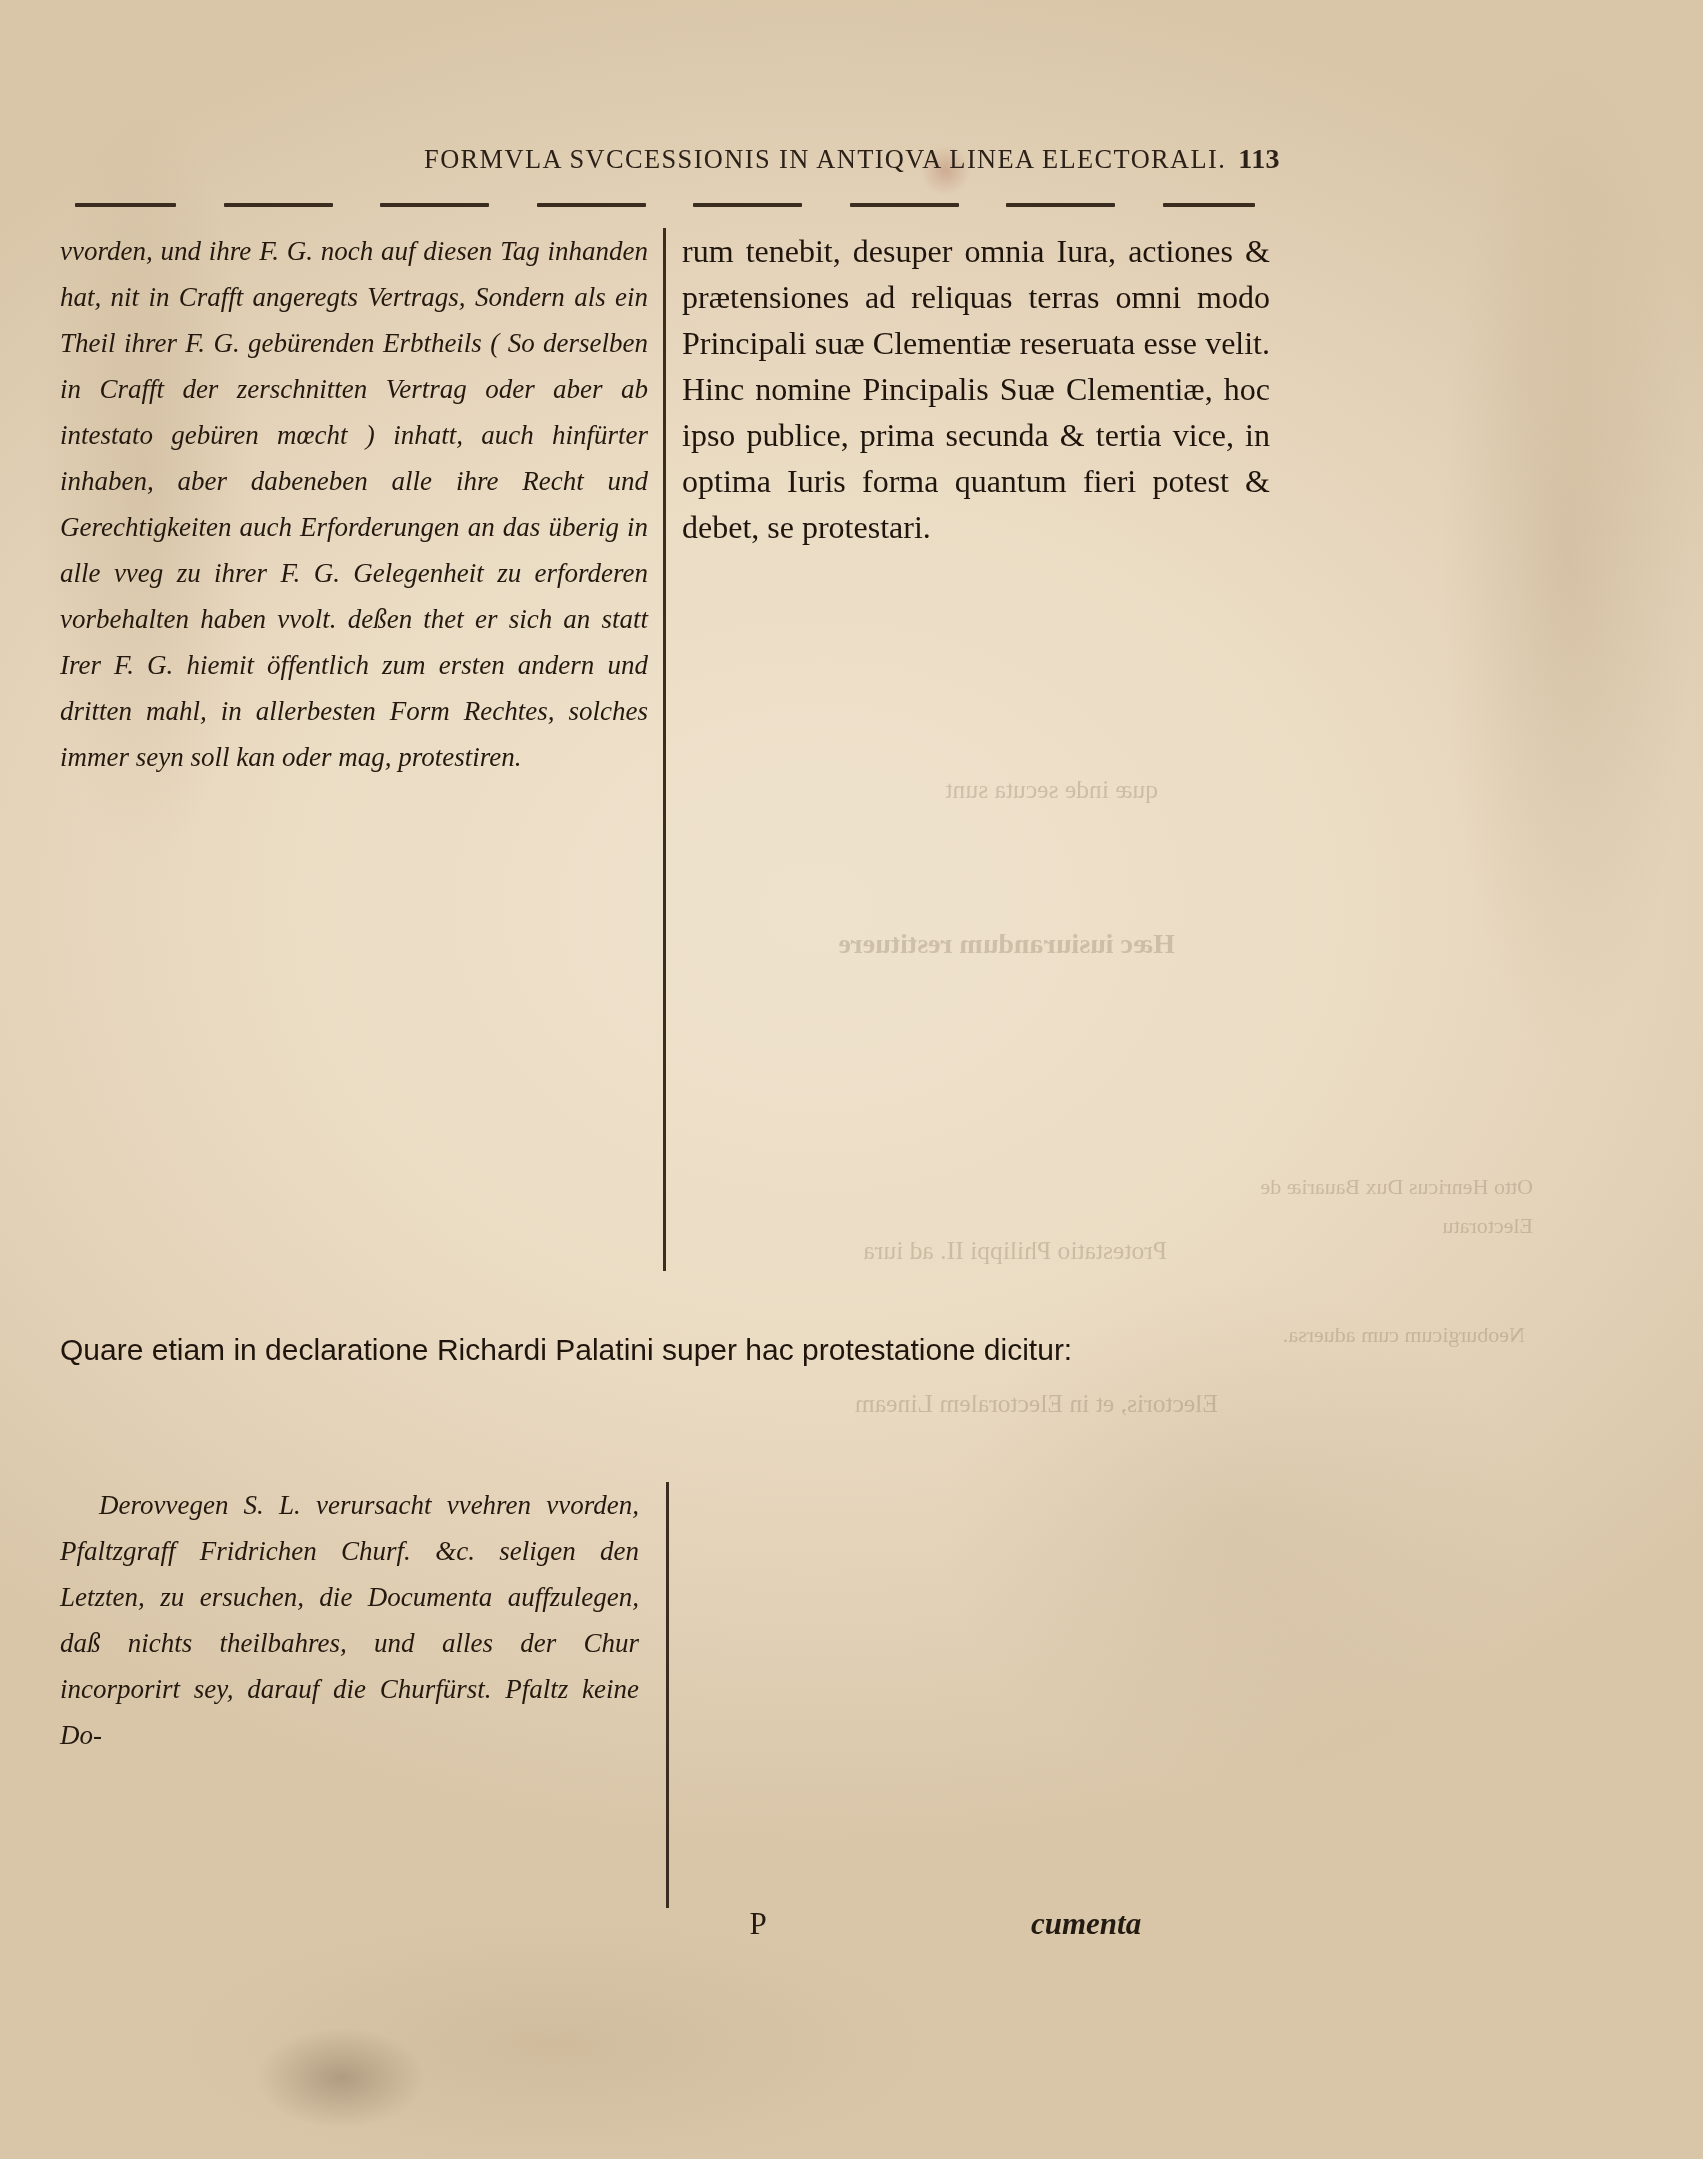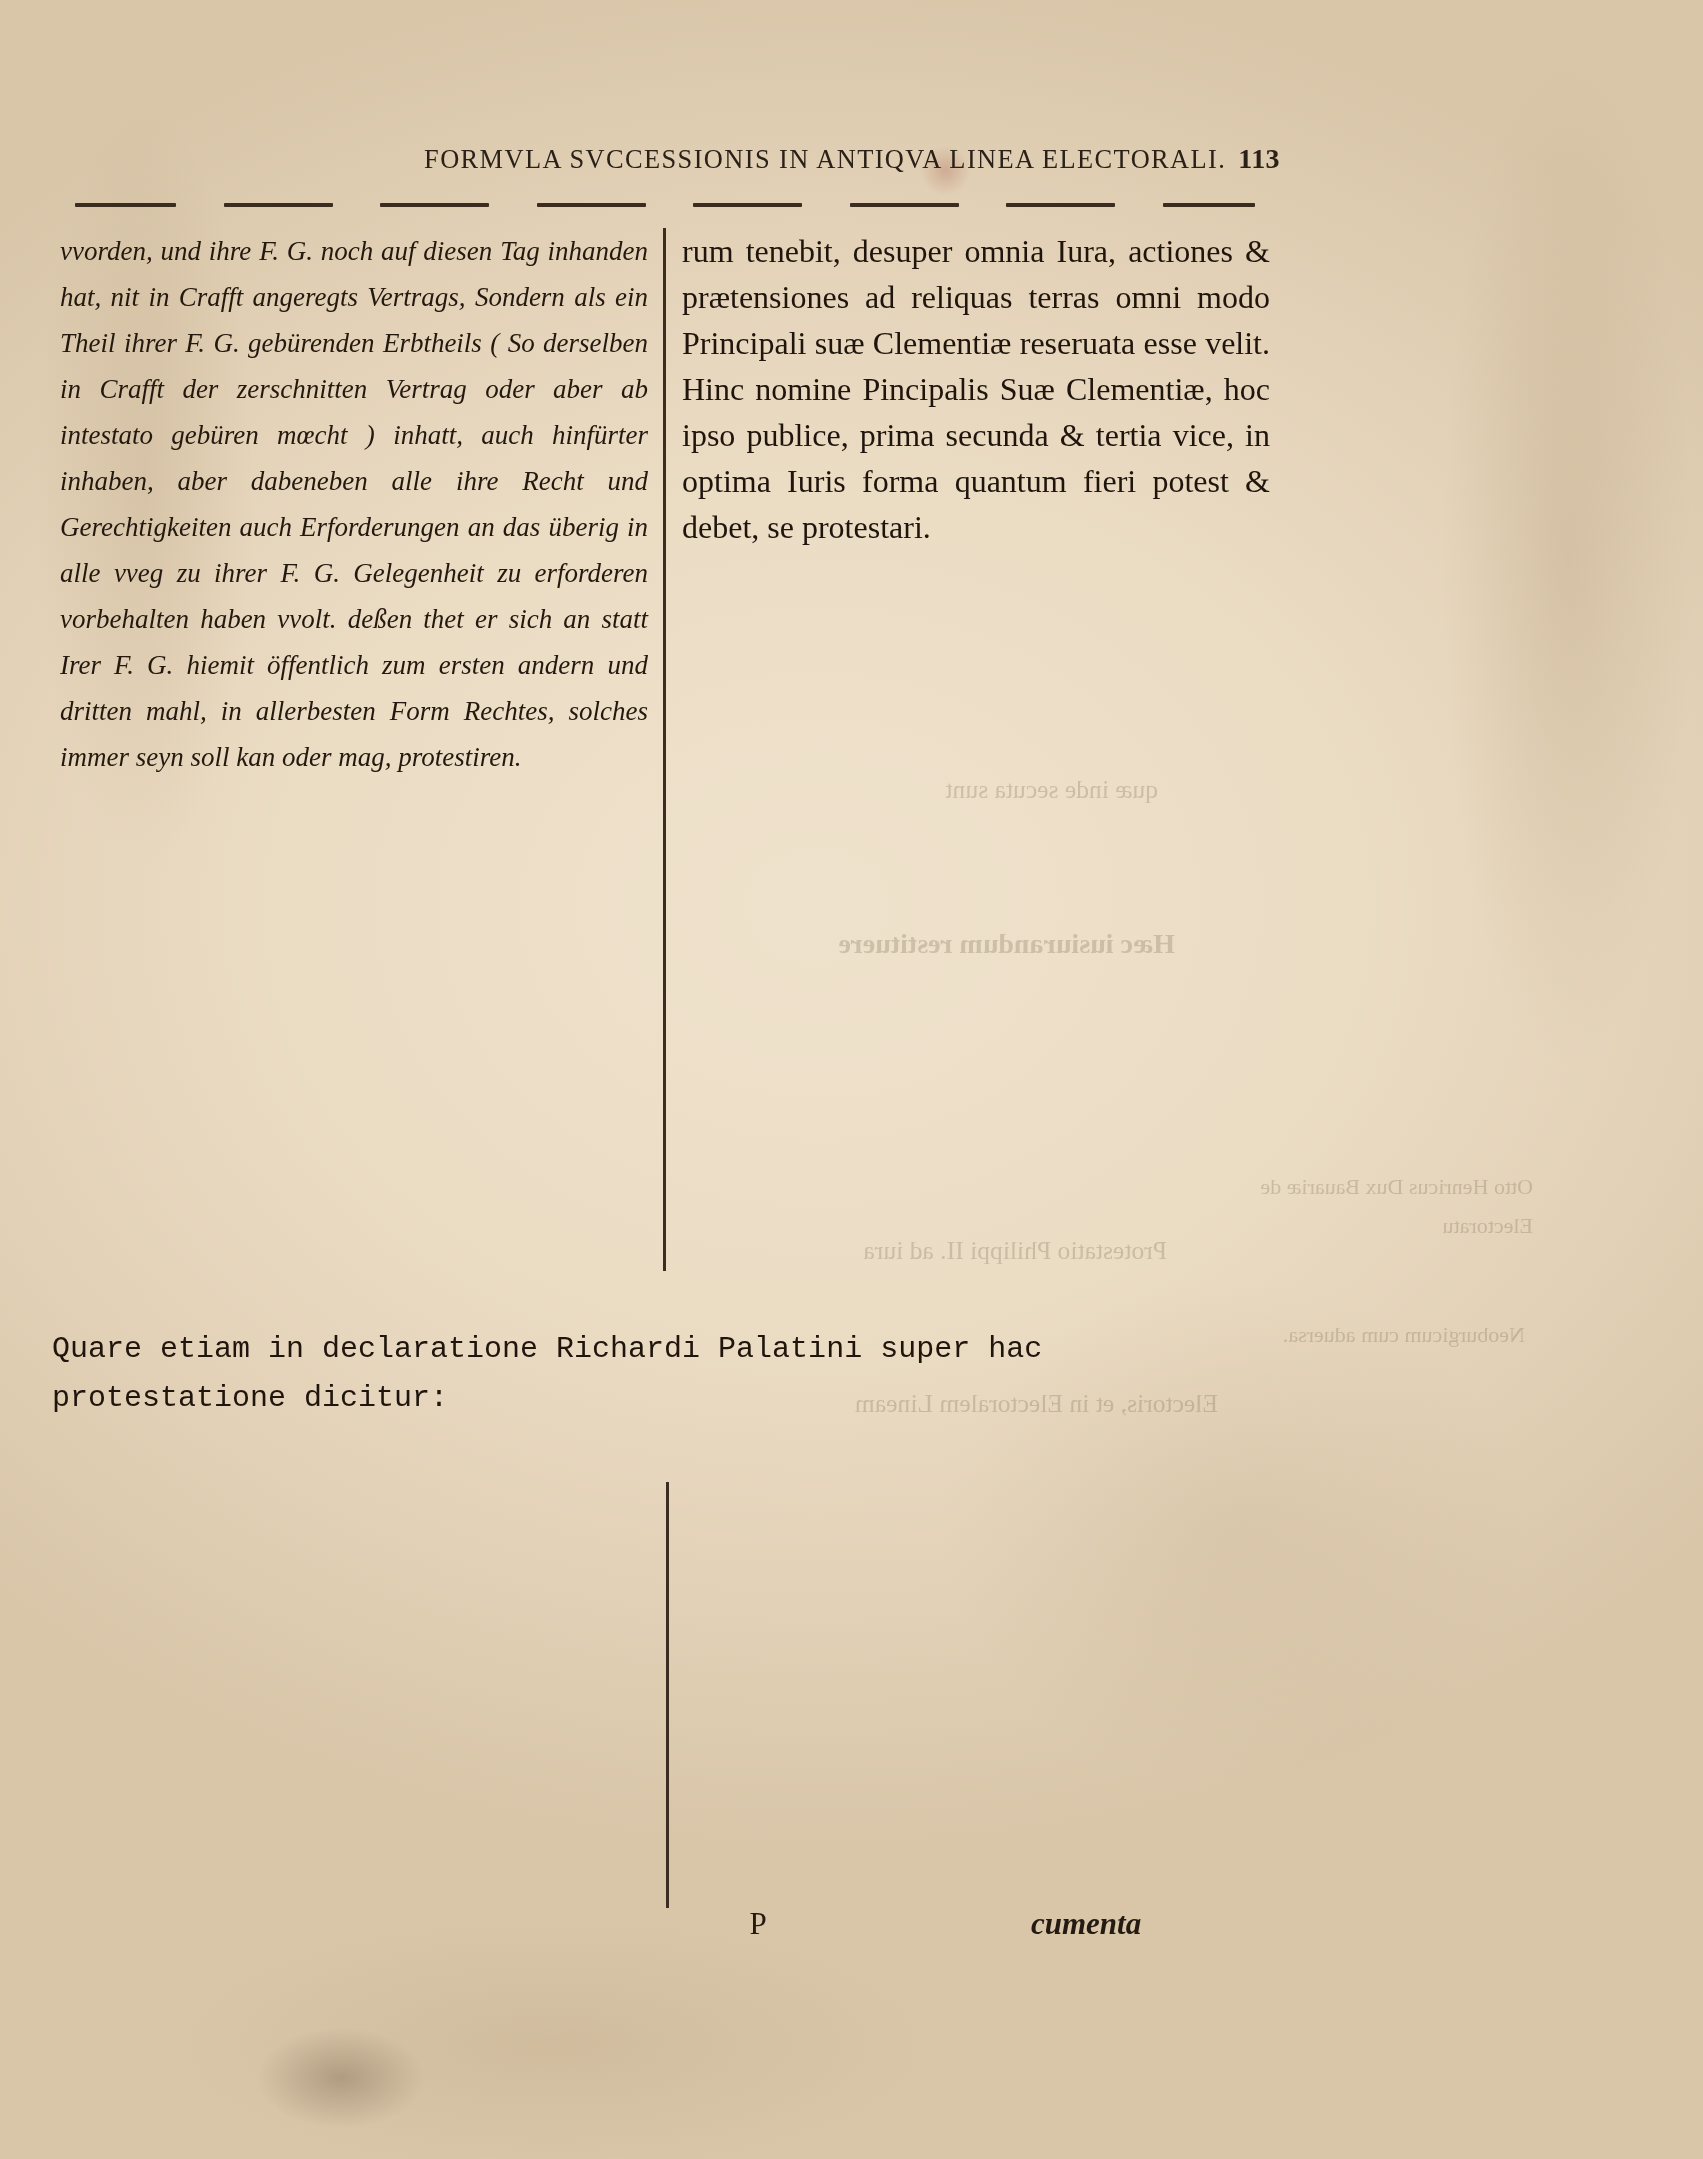--- a/index.html
+++ b/index.html
@@ -121,23 +121,23 @@
     font-size: 32px;
     line-height: 46px;
     color: #1f150d;
     text-align: justify;
   }
 
   
   .quare {
     position: absolute;
     top: 1325px;
-    left: 52px;
+    left: 60px;
     width: 1201px;
-    font-family: Liberation Mono, monospace;
+    font-family: Liberation Sans, sans-serif;
     font-size: 30px;
     line-height: 49px;
     color: #1f150d;
   }
 
   
   .cols2 {
     position: absolute;
     top: 1482px;
     left: 60px;
@@ -214,20 +214,21 @@
   <div class="cols1">
     <div class="col-divider"></div>
     <div class="col-left german">vvorden, und ihre F. G. noch auf diesen Tag inhanden hat, nit in Crafft angeregts Vertrags, Sondern als ein Theil ihrer F. G. gebürenden Erbtheils ( So derselben in Crafft der zerschnitten Vertrag oder aber ab intestato gebüren mœcht ) inhatt, auch hinfürter inhaben, aber dabeneben alle ihre Recht und Gerechtigkeiten auch Erforderungen an das überig in alle vveg zu ihrer F. G. Gelegenheit zu erforderen vorbehalten haben vvolt. deßen thet er sich an statt Irer F. G. hiemit öffentlich zum ersten andern und dritten mahl, in allerbesten Form Rechtes, solches immer seyn soll kan oder mag, protestiren.</div>
     <div class="col-right latin">rum tenebit, desuper omnia Iura, actiones &amp; prætensiones ad reliquas terras omni modo Principali suæ Clementiæ reseruata esse velit.    Hinc nomine Pincipalis Suæ Clementiæ, hoc ipso publice, prima secunda &amp; tertia vice, in optima Iuris forma quantum fieri potest &amp; debet, se protestari.</div>
   </div>
 
   <div class="quare">Quare etiam in declaratione Richardi Palatini super hac protestatione dicitur:</div>
 
   <div class="cols2">
     <div class="col-divider2"></div>
+    <div class="col-left german" style="width:579px; text-indent:39px;">Derovvegen S. L. verursacht vvehren vvorden, Pfaltzgraff Fridrichen Churf. &amp;c. seligen den Letzten, zu ersuchen, die Documenta auffzulegen, daß nichts theilbahres, und alles der Chur incorporirt sey, darauf die Churfürst. Pfaltz keine Do-</div>
   </div>
 
   <div class="signature">
     <span class="signature-inner">P</span>
   </div>
 
   <div class="catchword">cumenta</div>
 
 </div>
 

